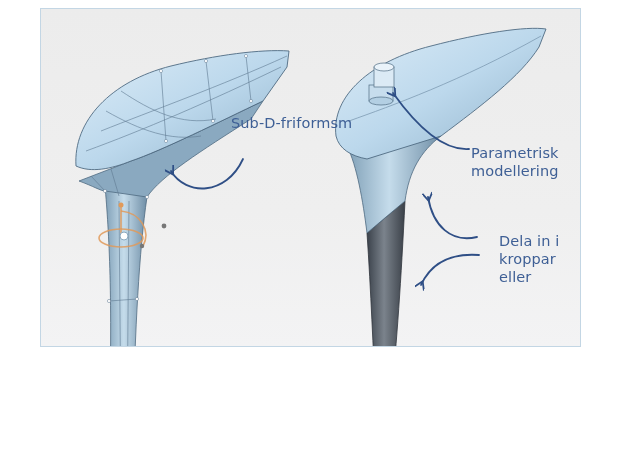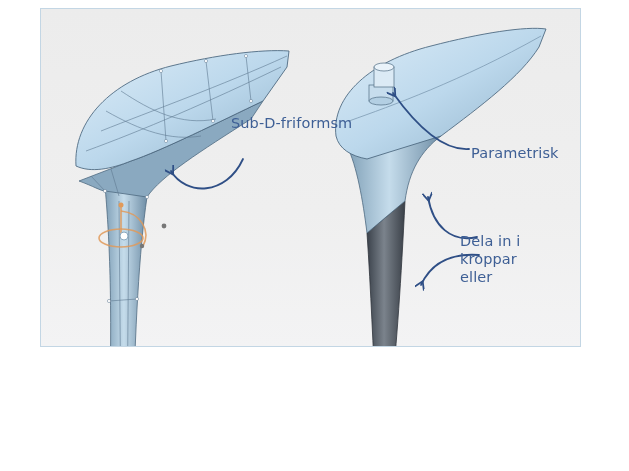--- a/index.html
+++ b/index.html
@@ -115,20 +115,21 @@
       <path d="M478,254 C450,252 430,262 420,284" marker-end="url(#arrowHead)"></path>
     </g>
   </svg>
 
   <div class="label" style="left:190px;top:105px;">
     <span>Sub-D-friformsm</span>
   </div>
 
   <div class="label" style="left:430px;top:96px;margin-top:39px;">
     <span>Parametrisk</span>
+    <span>modellering</span>
   </div>
 
-  <div class="label" style="left:419px;top:223px;">
+  <div class="label" style="left:458px;top:223px;">
     <span>Dela in i</span>
     <span>kroppar</span>
     <span>eller</span>
   </div>
 </div>
 
 </body></html>

